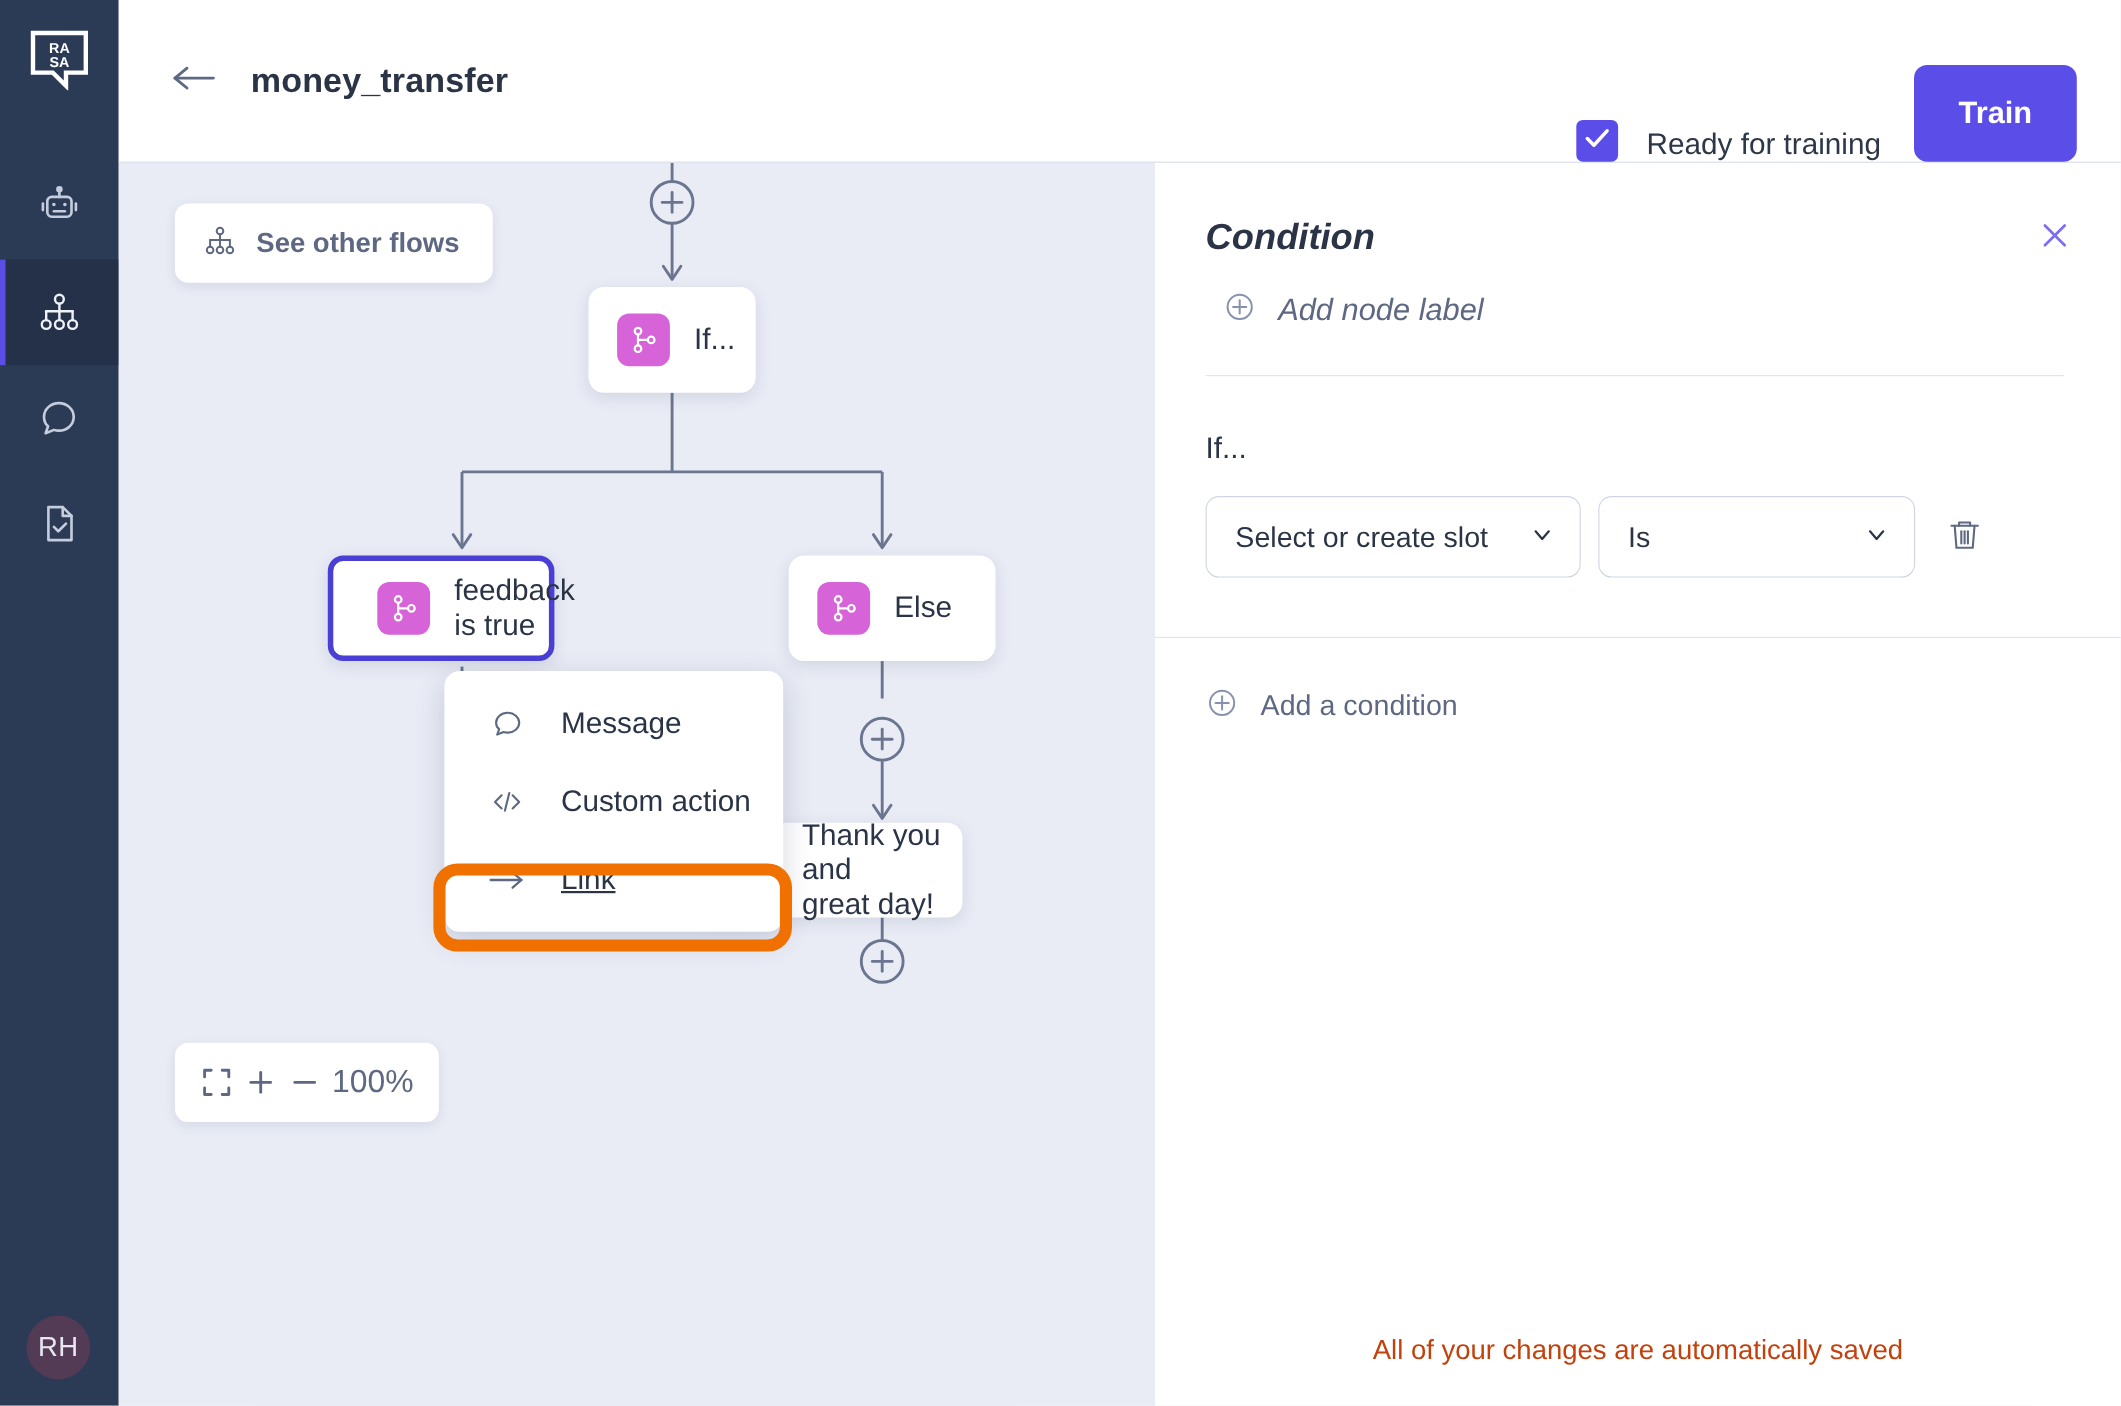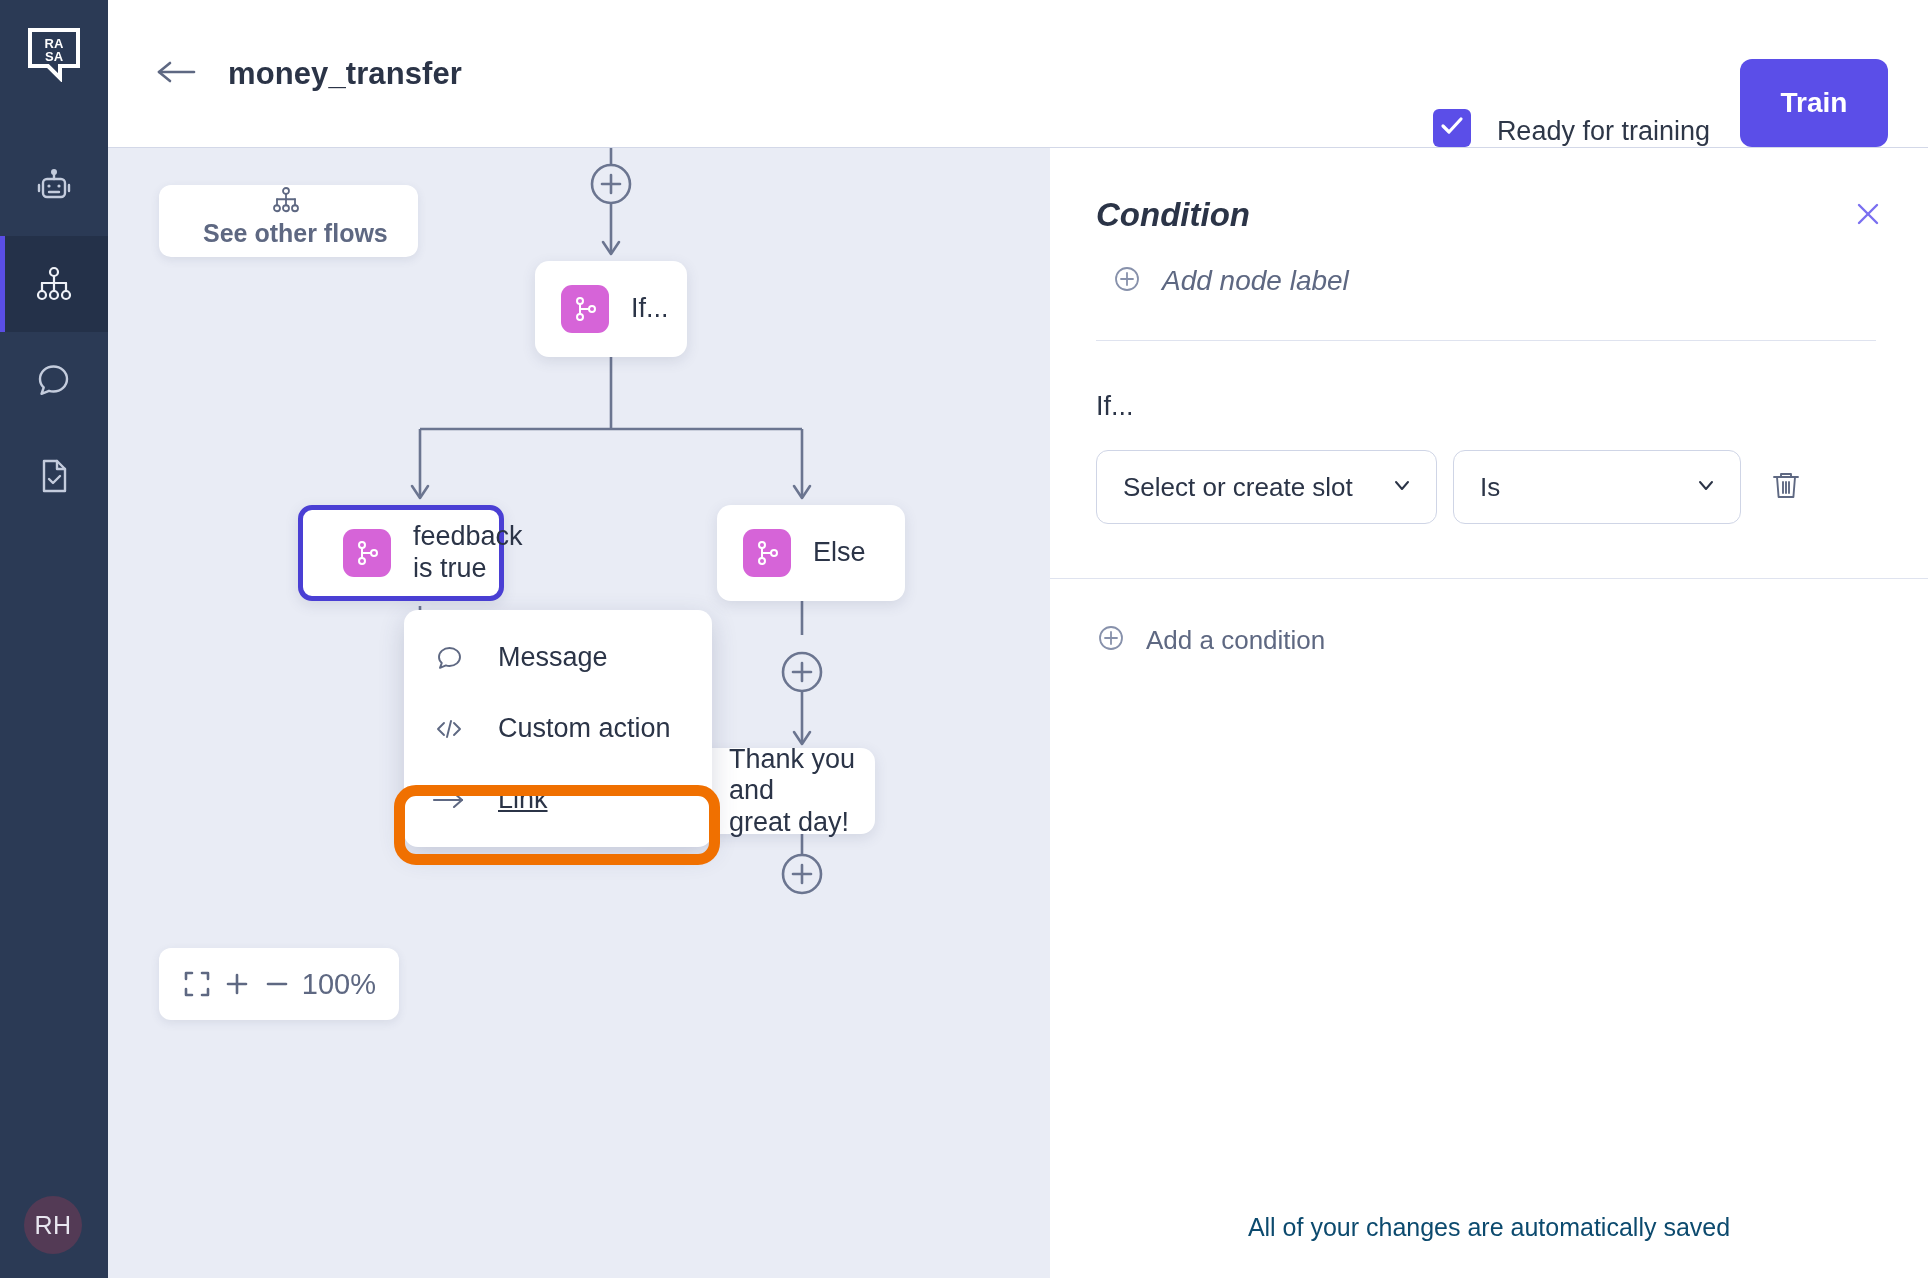--- a/index.html
+++ b/index.html
@@ -87,21 +87,20 @@
     background: #e9ecf5; overflow: hidden;
   }
   .canvas-svg { position: absolute; left: 0; top: 0; }
 
   .see-flows {
     position: absolute; left: 51px; top: 37px;
     height: 72px; background: #fff; border-radius: 12px;
     display: flex; align-items: center; padding: 0 30px 0 26px;
     box-shadow: 0 3px 10px rgba(60,70,110,.10);
     cursor: pointer;
-    flex-direction: column;
   }
   .see-flows-txt {
     margin-left: 18px; font-size: 25px; font-weight: bold; color: #5e6882;
   }
 
   
   .node {
     position: absolute; background: #fff; border-radius: 14px;
     display: flex; align-items: center;
     box-shadow: 0 4px 14px rgba(60,70,110,.13);
@@ -123,21 +122,21 @@
 
   
   .menu {
     position: absolute; left: 296px; top: 462px;
     width: 308px; background: #fff; border-radius: 14px;
     box-shadow: 0 8px 26px rgba(55,65,105,.20);
     padding: 12px 0 12px 0; z-index: 6;
   }
   .menu-item {
     height: 71px; display: flex; align-items: center;
-    padding-left: 24px; cursor: pointer;
+    padding-left: 36px; cursor: pointer;
   }
   .menu-ico {
     width: 42px; flex: 0 0 42px; display: flex;
     align-items: center; justify-content: center; color: #5e6882;
   }
   .menu-label { margin-left: 28px; font-size: 27px; color: #2b3447; }
   .menu-item.selected .menu-label { text-decoration: underline; }
 
   .hl-box {
     position: absolute; left: 286px; top: 637px;
@@ -186,21 +185,21 @@
   .sel-is { width: 288px; margin-left: 16px; }
   .sel-txt { font-size: 26px; color: #2b3447; }
   .trash { margin-left: 28px; cursor: pointer; display: flex; align-items: center; }
 
   .divider2 { height: 1px; background: #dfe3ef; margin-top: 54px; }
   .addcond { display: flex; align-items: center; margin: 44px 0 0 46px; cursor: pointer; }
   .addcond-txt { margin-left: 20px; font-size: 26px; color: #5e6882; }
 
   .saved-note {
     position: absolute; bottom: 36px; left: 0; width: 100%;
-    text-align: center; font-size: 25px; color: #0c4a6e;
+    text-align: center; font-size: 25px; color: #c2410c;
   }
 </style>
 </head>
 <body>
 
 <div class="app">
 
   <div class="rail">
     <div class="rail-logo">
       <svg width="56" height="56" viewBox="0 0 56 56">

